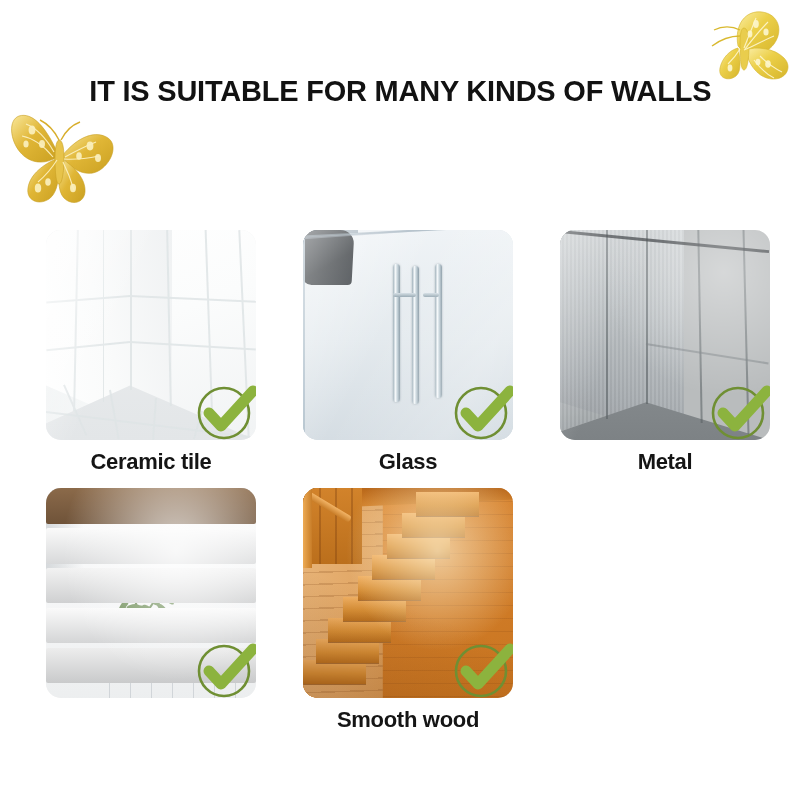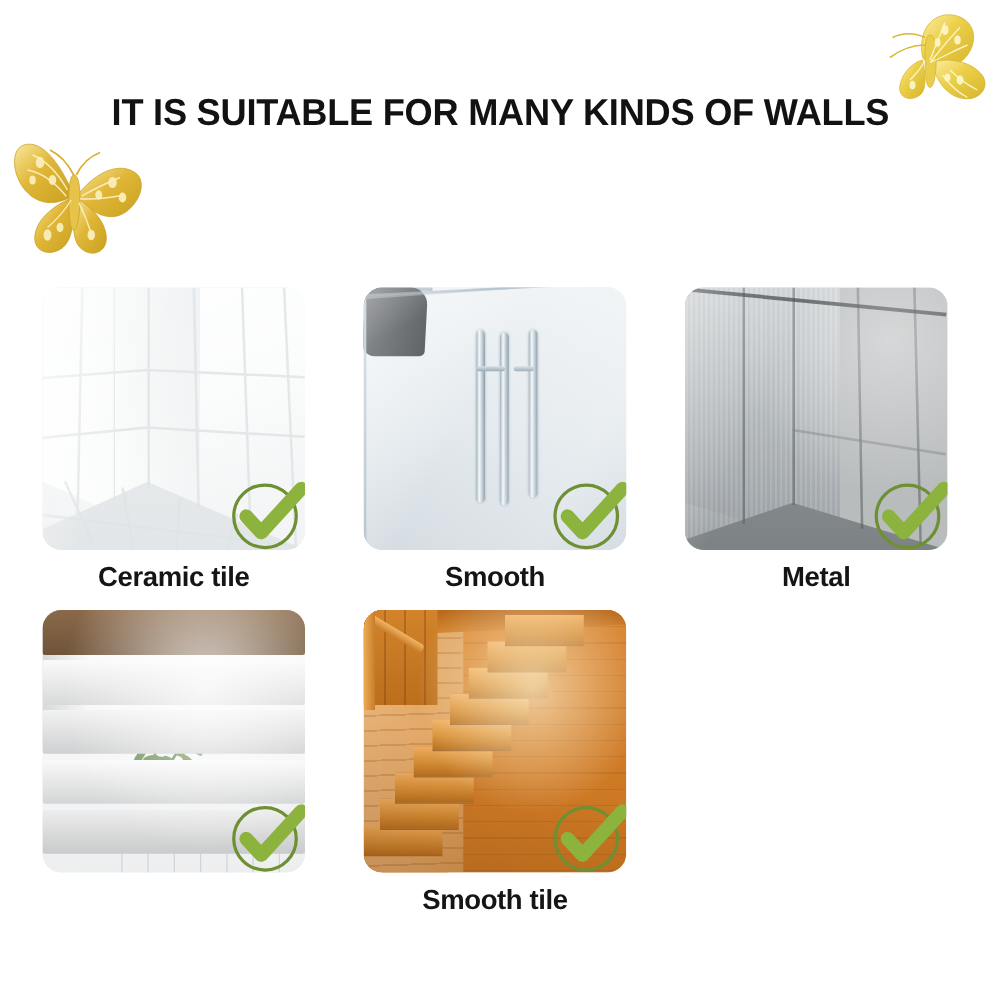--- a/index.html
+++ b/index.html
@@ -38,21 +38,21 @@
   .butterfly {
     position: absolute;
   }
   .butterfly.left  { left: 2px;  top: 100px; width: 118px; height: 108px; }
   .butterfly.right { left: 694px; top: 6px;  width: 104px; height: 86px; }
 
   
   .grid {
     position: absolute;
     top: 230px;
-    left: 34px;
+    left: 46px;
     width: 730px;
     display: grid;
     grid-template-columns: repeat(3, 210px);
     grid-template-rows: repeat(2, auto);
     column-gap: 47px;
     row-gap: 13px;
   }
   .tile { width: 210px; }
   .photo {
     position: relative;
@@ -580,21 +580,21 @@
       <div class="glass-handle gh3"></div>
       <div class="glass-bracket gb1"></div>
       <div class="glass-bracket gb2"></div>
       <div class="layer glass-sheen"></div>
 
       <svg class="check-badge" viewBox="0 0 74 74">
         <circle cx="34" cy="41" r="25" fill="none" stroke="#6f8f33" stroke-width="2.6"></circle>
         <path d="M19 41 L31 54 L63 19" fill="none" stroke="#8cb33e" stroke-width="11" stroke-linecap="round" stroke-linejoin="round"></path>
       </svg>
     </div>
-    <div class="caption">Smooth</div>
+    <div class="caption">Glass</div>
   </div>
 
   <div class="tile">
     <div class="photo">
       <div class="layer metal-base"></div>
       <div class="layer metal-left"></div>
       <div class="layer metal-right"></div>
       <div class="layer metal-floor"></div>
       <div class="metal-seam ms1"></div>
       <div class="metal-seam ms2"></div>
@@ -714,16 +714,16 @@
       <div class="layer wood-rail"></div>
       <div class="layer wood-rail-post"></div>
       <div class="layer wood-lightbeam"></div>
       <div class="layer wood-vignette"></div>
 
       <svg class="check-badge" viewBox="0 0 74 74">
         <circle cx="34" cy="41" r="25" fill="none" stroke="#6f8f33" stroke-width="2.6"></circle>
         <path d="M19 41 L31 54 L63 19" fill="none" stroke="#8cb33e" stroke-width="11" stroke-linecap="round" stroke-linejoin="round"></path>
       </svg>
     </div>
-    <div class="caption">Smooth tile</div>
+    <div class="caption">Smooth wood</div>
   </div>
 
 </div>
 
 </body></html>

